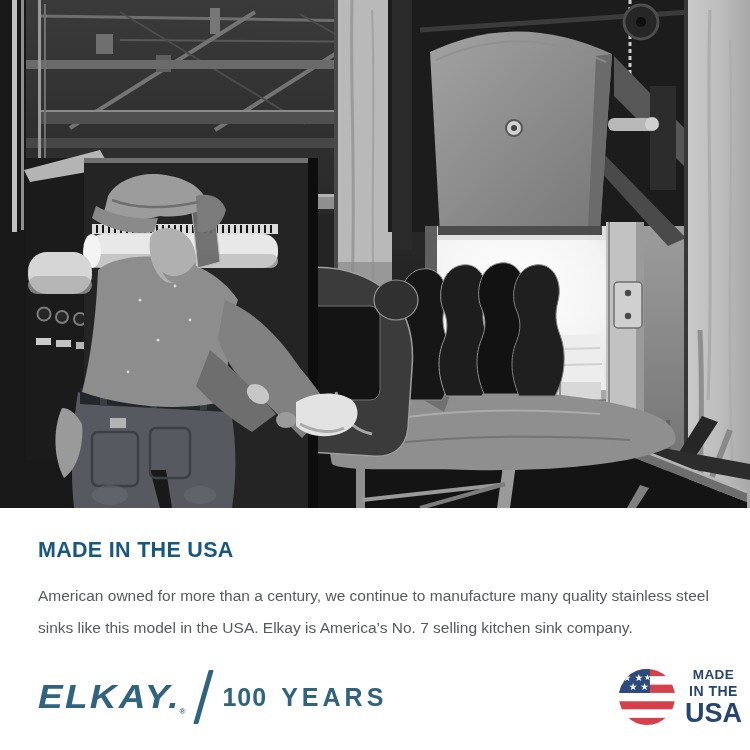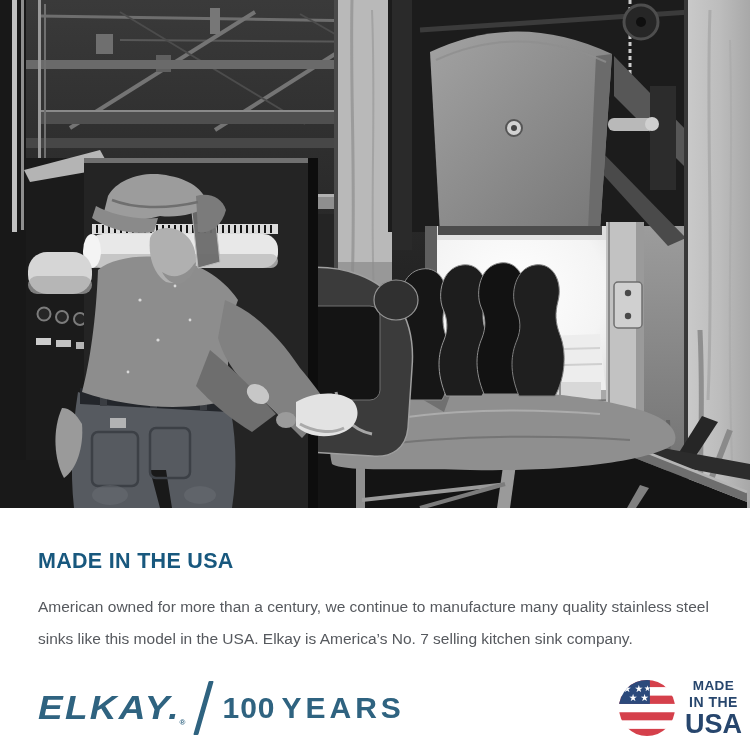--- a/index.html
+++ b/index.html
@@ -4,21 +4,21 @@
 <style>
   html,body{margin:0;padding:0;background:#ffffff;}
   .canvas{
     position:relative;width:750px;height:750px;background:#ffffff;
     font-family:"Liberation Sans", sans-serif;overflow:hidden;
   }
   
   .photo-wrap{width:750px;height:508px;display:block;}
   .photo-wrap svg{display:block;width:750px;height:508px;}
   
-  .copy{padding:16px 38px 0 38px;margin-top:25px;}
+  .copy{padding:30px 38px 0 38px;}
   .headline{
     margin:0 0 17px 0;font-size:21.5px;font-weight:bold;
     letter-spacing:.3px;color:#18587E;
   }
   .body-text{
     margin:0;font-size:15.5px;line-height:32px;color:#56595E;max-width:676px;
   }
   
   .footer{
     display:flex;justify-content:space-between;align-items:center;
@@ -28,21 +28,21 @@
   .brand-row{display:flex;align-items:flex-end;}
   .brand{
     font-size:33px;font-weight:bold;font-style:italic;letter-spacing:2px;
     transform:scaleX(1.12);transform-origin:left center;white-space:nowrap;
   }
   .reg{font-size:8px;font-weight:bold;margin:22px 0 0 14px;}
   .slash{
     width:5px;height:54px;background:#2F6380;border-radius:1px;
     transform:skewX(-16deg);margin:0 16px 0 16px;flex:none;
   }
-  .years{display:flex;align-items:center;font-size:30px;white-space:nowrap;}
+  .years{display:flex;align-items:center;font-size:25px;white-space:nowrap;gap:8px;}
   .years-bold{font-weight:bold;letter-spacing:1px;}
   .years-light{font-weight:bold;letter-spacing:4px;margin-left:6px;}
   .badge{display:flex;align-items:center;gap:9px;margin-right:2px;}
   .badge-flag{width:58px;height:58px;flex:none;}
   .badge-text{color:#27466D;font-weight:bold;line-height:1;text-align:center;}
   .badge-l1{font-size:13.5px;letter-spacing:.4px;}
   .badge-l2{font-size:14px;letter-spacing:.5px;margin-top:2px;}
   .badge-l3{font-size:27px;margin-top:2px;letter-spacing:0;}
 </style>
 </head>

